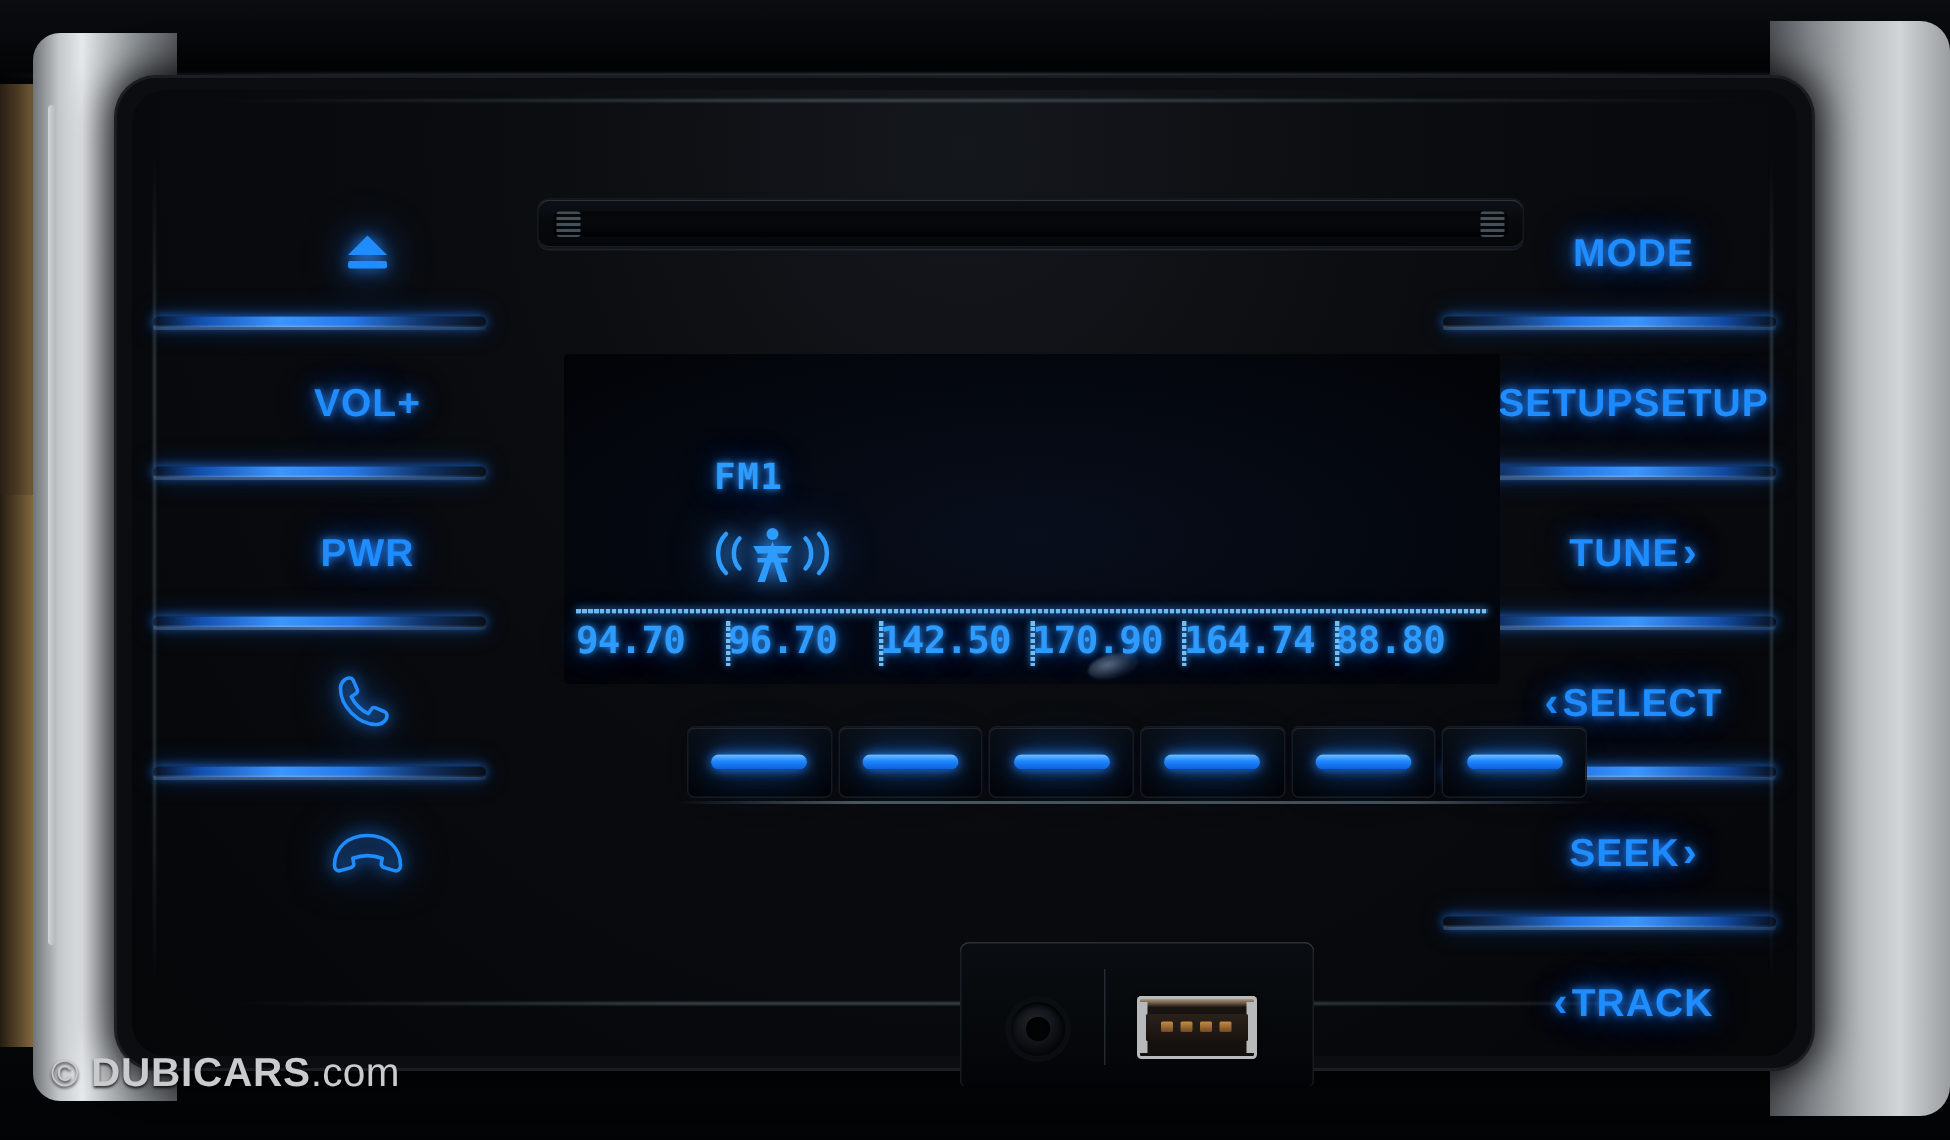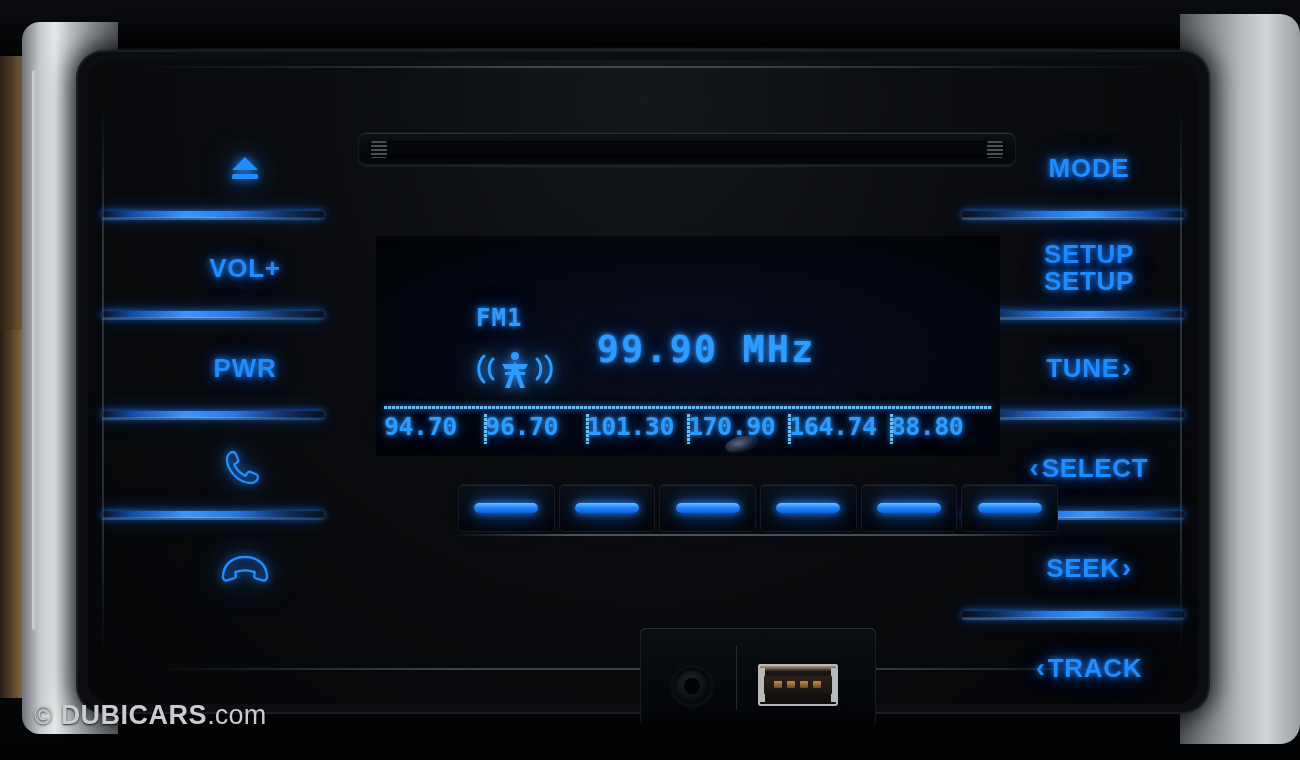--- a/index.html
+++ b/index.html
@@ -103,21 +103,21 @@
     position:relative; height:100px;
     display:flex; align-items:center; justify-content:center;
   }
   .key-label {
     color:#1f8cff;
     font-size:26px; font-weight:bold; letter-spacing:.7px;
     text-shadow:0 0 6px rgba(40,140,255,.95), 0 0 16px rgba(20,110,255,.7), 0 0 30px rgba(10,90,230,.45);
     line-height:1.02; text-align:center;
     display:flex; align-items:center; gap:2px; white-space:nowrap;padding-left:48px;
   }
-  .key-label.two { flex-direction:column; gap:0; }
+  .key-label.two { flex-direction:row; gap:0; }
 
   
   .bar {
     position:absolute; left:-4px; bottom:0; width:222px; height:7px;
     border-radius:4px;
     background:linear-gradient(90deg,
       rgba(10,40,90,.25) 0%,
       rgba(20,90,200,.85) 14%,
       rgba(60,150,255,1) 38%,
       rgba(40,130,250,.92) 60%,
@@ -431,28 +431,27 @@
             </g>
             <g fill="#2e9bff">
               <circle cx="43" cy="12" r="4"></circle>
               <polygon points="43,17 33,44 38,44 43,28 48,44 53,44"></polygon>
               <rect x="33" y="28" width="20" height="3"></rect>
               <polygon points="30,20 56,20 53,25 33,25"></polygon>
             </g>
           </svg>
         </div>
 
-        <div id="freq" class="vfd">99.90  MHz</div>
 
         <div id="preset-rule"></div>
 
         <div id="preset-row">
           <div class="preset-cell vfd">94.70</div>
           <div class="preset-cell vfd">96.70</div>
-          <div class="preset-cell vfd">101.30</div>
+          <div class="preset-cell vfd">142.50</div>
           <div class="preset-cell vfd">170.90</div>
           <div class="preset-cell vfd">164.74</div>
           <div class="preset-cell vfd">88.80</div>
         </div>
 
         <div class="speck"></div>
       </div>
 
       <div id="preset-buttons">
         <div class="pbtn">

